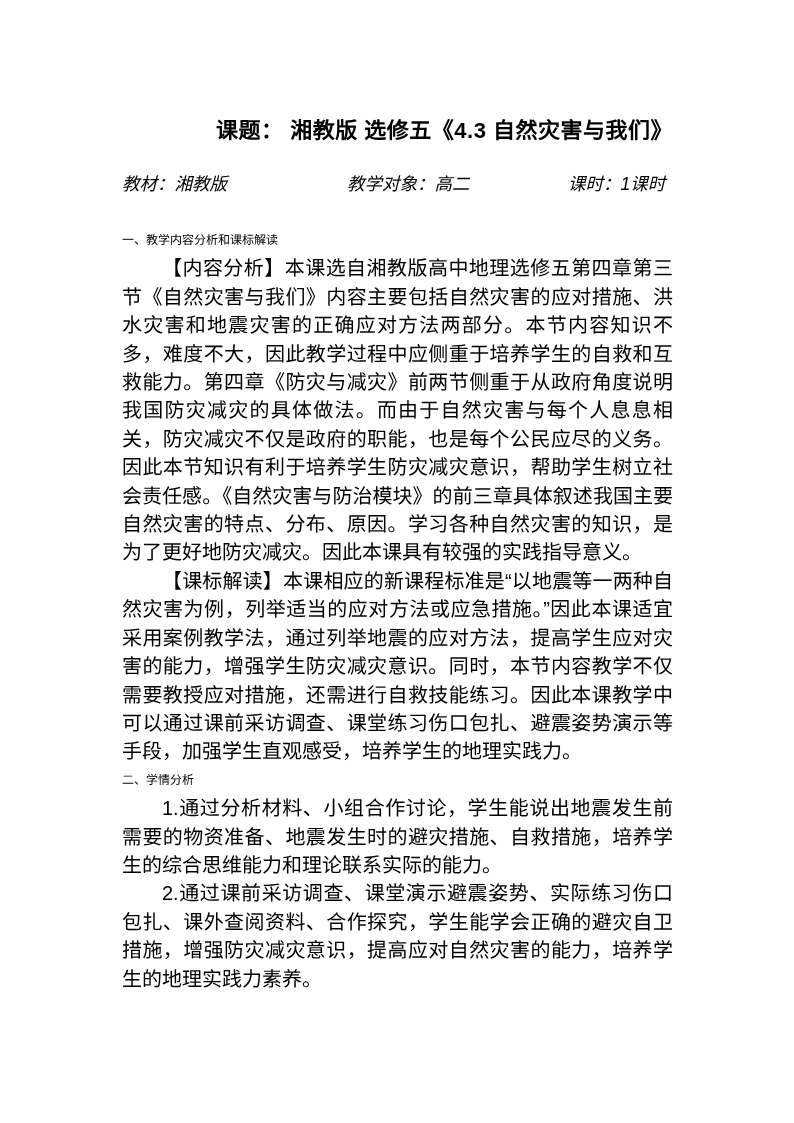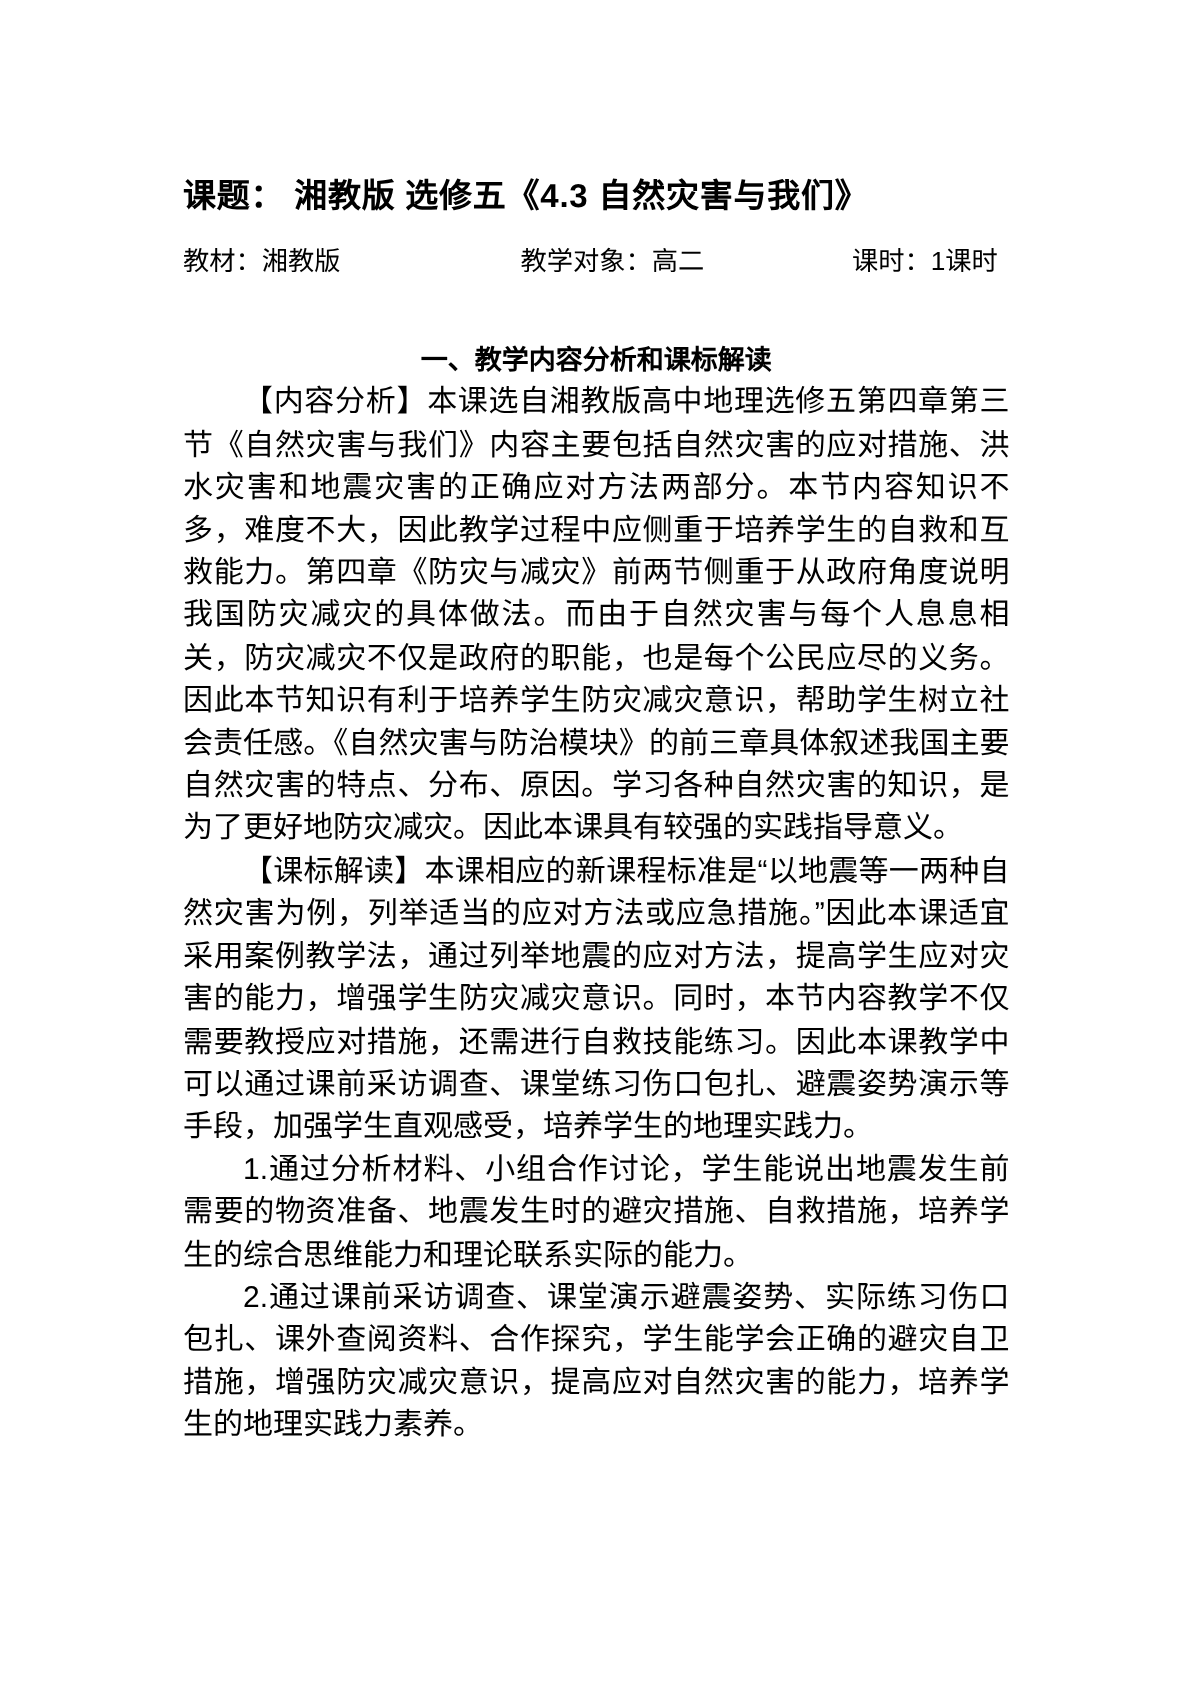--- a/index.html
+++ b/index.html
@@ -26,65 +26,65 @@
     position: absolute;
     left: 122px;
     top: 0;
     width: 551px;
   }
 
   
   .doc-title {
     margin: 0;
     padding: 0;
-    text-align: left;
+    text-align: right;
     font-size: 22px;
     font-weight: bold;
     line-height: 30px;
     letter-spacing: 0.5px;
     position: absolute;
     top: 116px;
     left: 0;
     width: 551px;
     white-space: nowrap;
   }
 
   
   .meta-block {
     position: absolute;
-    top: 160px;
+    top: 170px;
     left: 0;
     width: 551px;
+    font-style: italic;
   }
   .meta-row {
     position: relative;
     height: 28px;
     line-height: 28px;
     font-size: 17.5px;
     white-space: nowrap;
   }
   .meta-cell-a { position: absolute; left: 0px;   top: 0; }
   .meta-cell-b { position: absolute; left: 225px; top: 0; }
   .meta-cell-c { position: absolute; left: 446px; top: 0; }
 
   
   .body-flow {
     position: absolute;
     top: 226px;
     left: 0;
     width: 551px;
   }
   .sec-head {
-    font-size: 18px;
+    font-size: 12px;
     line-height: 28.4px;
-    font-weight: bold;
+    font-weight: normal;
     margin: 0;
     letter-spacing: 0px;
     white-space: nowrap;
-    text-align: center;
   }
   .para {
     font-size: 20px;
     line-height: 28.4px;
     margin: 0;
     text-align: justify;
     text-justify: inter-ideograph;
     text-indent: 2em;
     letter-spacing: 0px;
   }
@@ -113,20 +113,21 @@
     </div>
 
     <div class="body-flow">
 
       <h2 class="sec-head">一、教学内容分析和课标解读</h2>
 
       <p class="para"><span class="lead">【内容分析】</span><span>本课选自湘教版高中地理选修五第四章第三节《自然灾害与我们》内容主要包括自然灾害的应对措施、洪水灾害和地震灾害的正确应对方法两部分。本节内容知识不多，难度不大，因此教学过程中应侧重于培养学生的自救和互救能力。第四章《防灾与减灾》前两节侧重于从政府角度说明我国防灾减灾的具体做法。而由于自然灾害与每个人息息相关，防灾减灾不仅是政府的职能，也是每个公民应尽的义务。因此本节知识有利于培养学生防灾减灾意识，帮助学生树立社会责任感。</span><span class="serif-ref">《自然灾害与防治模块》</span><span>的前三章具体叙述我国主要自然灾害的特点、分布、原因。学习各种自然灾害的知识，是为了更好地防灾减灾。因此本课具有较强的实践指导意义。</span></p>
 
       <p class="para"><span class="lead">【课标解读】</span><span>本课相应的新课程标准是“以地震等一两种自然灾害为例，列举适当的应对方法或应急措施。”因此本课适宜采用案例教学法，通过列举地震的应对方法，提高学生应对灾害的能力，增强学生防灾减灾意识。同时，本节内容教学不仅需要教授应对措施，还需进行自救技能练习。因此本课教学中可以通过课前采访调查、课堂练习伤口包扎、避震姿势演示等手段，加强学生直观感受，培养学生的地理实践力。</span></p>
 
+      <h2 class="sec-head">二、学情分析</h2>
 
 
 
       <p class="para"><span>1.通过分析材料、小组合作讨论，学生能说出地震发生前需要的物资准备、地震发生时的避灾措施、自救措施，培养学生的综合思维能力和理论联系实际的能力。</span></p>
 
       <p class="para"><span>2.通过课前采访调查、课堂演示避震姿势、实际练习伤口包扎、课外查阅资料、合作探究，学生能学会正确的避灾自卫措施，增强防灾减灾意识，提高应对自然灾害的能力，培养学生的地理实践力素养。</span></p>
 
     </div>
   </div>
 </div>

